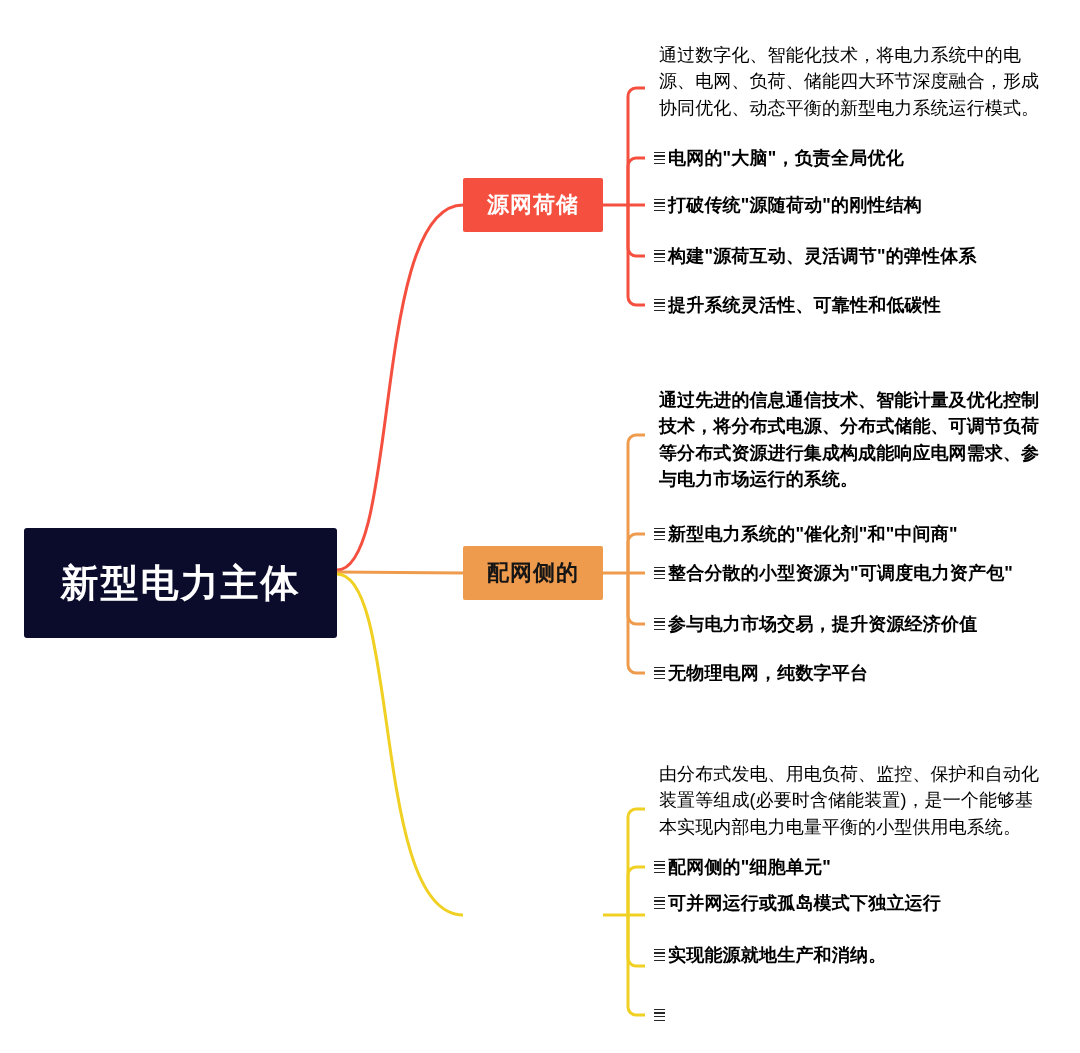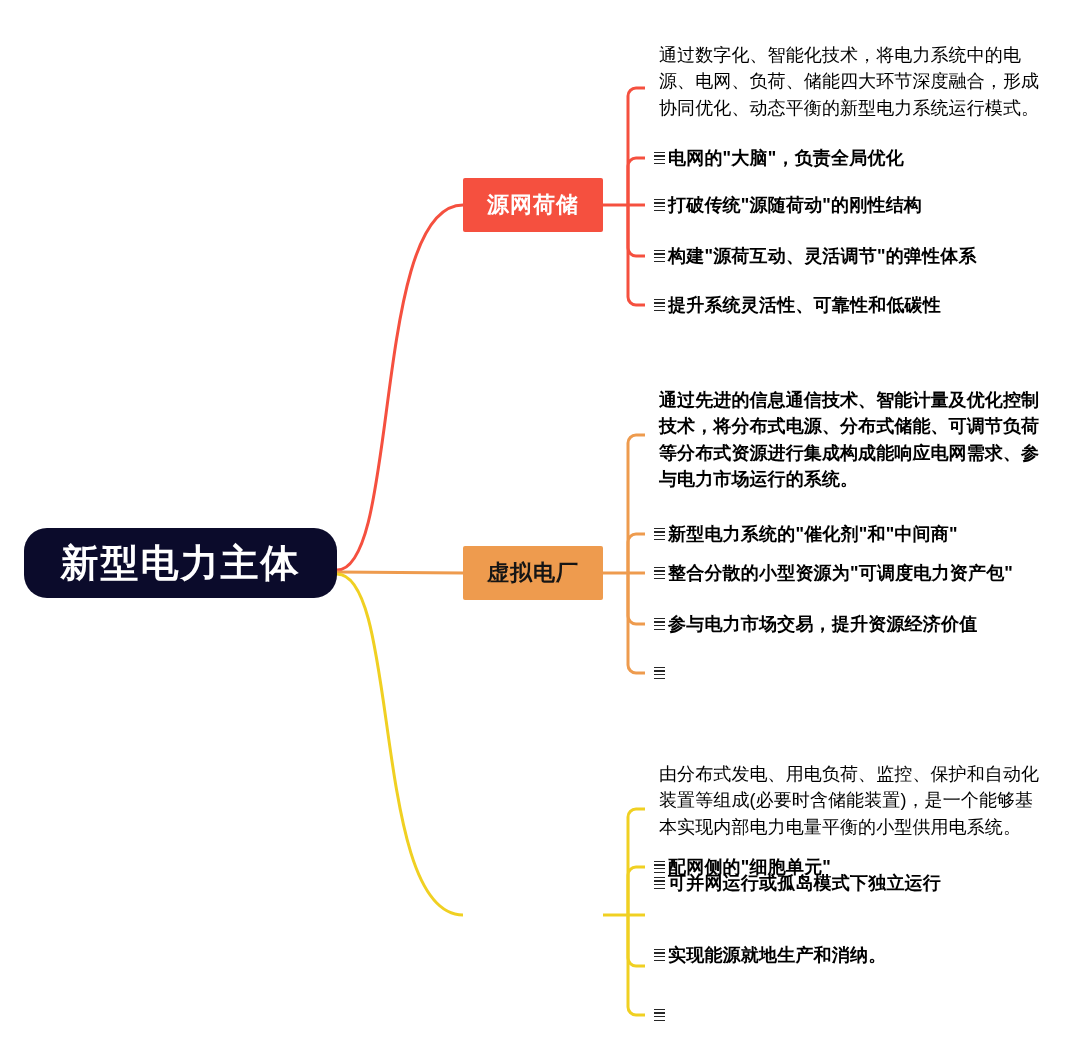--- a/index.html
+++ b/index.html
@@ -17,23 +17,23 @@
   #connectors {
     position:absolute; left:0; top:0;
     width:1080px; height:1053px;
     pointer-events:none;
   }
 
   
   .root-node {
     position:absolute;
     left:24px; top:528px;
-    width:313px; height:70px;
+    width:313px; height:110px;
     background:#0B0B2B;
-    border-radius:23px;
+    border-radius:3px;
     display:flex; align-items:center; justify-content:center;
     z-index:5;
   }
   .root-node .root-label {
     color:#ffffff;
     font-size:38px;
     font-weight:bold;
     letter-spacing:2px;
     line-height:1;
   }
@@ -179,21 +179,21 @@
     <span class="list-icon">
         <i></i>
         <i></i>
         <i></i>
         <i></i>
       </span>
     <span>提升系统灵活性、可靠性和低碳性</span>
   </div>
 
   <div class="branch-node" id="branch-1">
-    <span class="branch-label">虚拟电厂</span>
+    <span class="branch-label">配网侧的</span>
   </div>
   <div class="leaf leaf-desc theme-orange" style="top:378px;font-weight:bold;">通过先进的信息通信技术、智能计量及优化控制技术，将分布式电源、分布式储能、可调节负荷等分布式资源进行集成构成能响应电网需求、参与电力市场运行的系统。</div>
   <div class="leaf leaf-item theme-orange" style="top:515px;">
     <span class="list-icon">
         <i></i>
         <i></i>
         <i></i>
         <i></i>
       </span>
     <span>新型电力系统的"催化剂"和"中间商"</span>
@@ -216,33 +216,34 @@
       </span>
     <span>参与电力市场交易，提升资源经济价值</span>
   </div>
   <div class="leaf leaf-item theme-orange" style="top:654px;">
     <span class="list-icon">
         <i></i>
         <i></i>
         <i></i>
         <i></i>
       </span>
+    <span>无物理电网，纯数字平台</span>
   </div>
 
   <div class="leaf leaf-desc theme-yellow" style="top:752px;">由分布式发电、用电负荷、监控、保护和自动化装置等组成(必要时含储能装置)，是一个能够基本实现内部电力电量平衡的小型供用电系统。</div>
   <div class="leaf leaf-item theme-yellow" style="top:848px;">
     <span class="list-icon">
         <i></i>
         <i></i>
         <i></i>
         <i></i>
       </span>
     <span>配网侧的"细胞单元"</span>
   </div>
-  <div class="leaf leaf-item theme-yellow" style="top:864px;">
+  <div class="leaf leaf-item theme-yellow" style="top:884px;">
     <span class="list-icon">
         <i></i>
         <i></i>
         <i></i>
         <i></i>
       </span>
     <span>可并网运行或孤岛模式下独立运行</span>
   </div>
   <div class="leaf leaf-item theme-yellow" style="top:936px;">
     <span class="list-icon">

